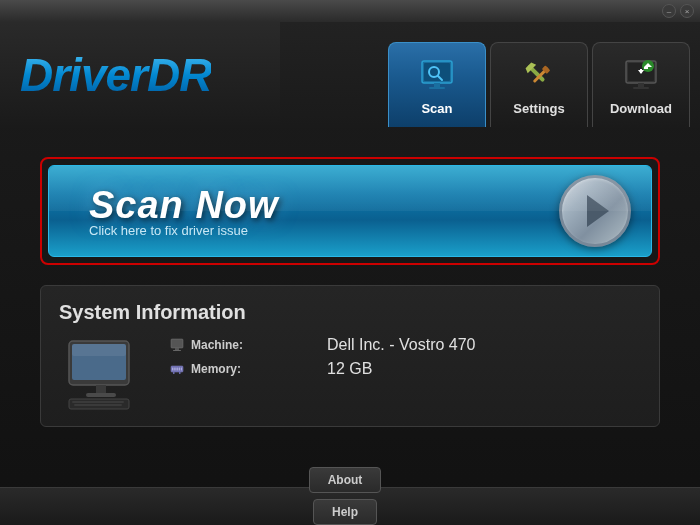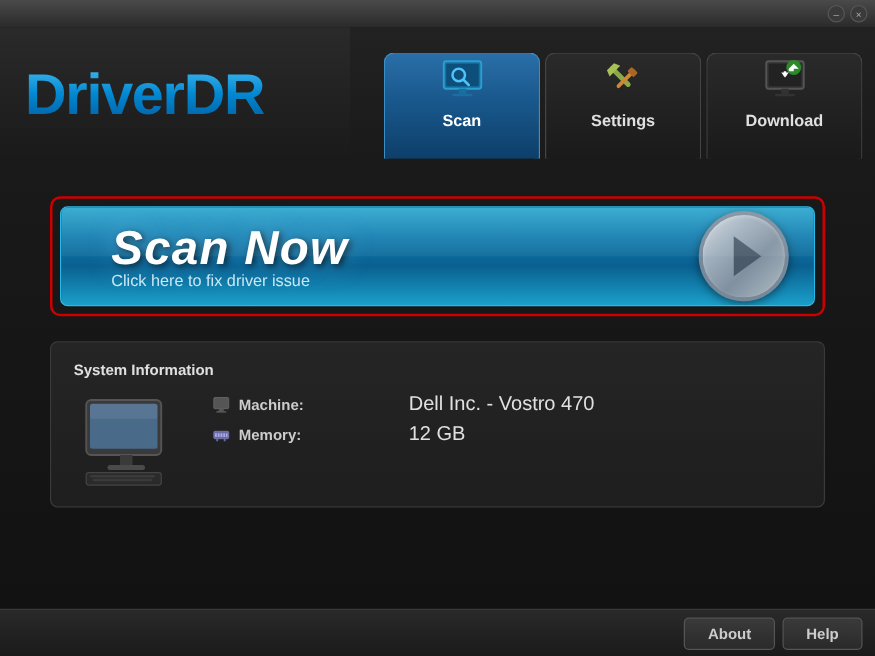--- a/index.html
+++ b/index.html
@@ -65,20 +65,21 @@
       width: 280px;
       display: flex;
       align-items: center;
       padding-left: 20px;
       background: linear-gradient(180deg, #2a2a2a 0%, #1a1a1a 100%);
     }
 
     .logo-text {
       font-size: 46px;
       font-weight: bold;
+      font-style: italic;
       background: linear-gradient(180deg, #4fc3f7 0%, #0288d1 50%, #01579b 100%);
       -webkit-background-clip: text;
       -webkit-text-fill-color: transparent;
       background-clip: text;
       text-shadow: none;
       letter-spacing: -1px;
     }
 
     
     .nav-tabs {
@@ -87,21 +88,22 @@
       padding-bottom: 0;
       flex: 1;
       justify-content: flex-end;
       padding-right: 10px;
     }
 
     .nav-tab {
       display: flex;
       flex-direction: column;
       align-items: center;
-      width: 125px;
+      justify-content: center;
+      width: 98px;
       height: 85px;
       cursor: pointer;
       border-radius: 8px 8px 0 0;
       margin-left: 4px;
       position: relative;
     }
 
     .nav-tab.active {
       background: linear-gradient(180deg, #2a6fa8 0%, #1a5a8f 40%, #0d3f6a 100%);
       border: 1px solid #3a8fc8;
@@ -145,21 +147,21 @@
     
     .scan-now-wrapper {
       border: 2px solid #cc0000;
       border-radius: 8px;
       padding: 6px;
       background: transparent;
     }
 
     .scan-now-btn {
       width: 100%;
-      height: 80px;
+      height: 92px;
       background: linear-gradient(180deg, #1a9fca 0%, #0d7aad 30%, #0a6090 60%, #1a9fca 100%);
       border-radius: 6px;
       display: flex;
       align-items: center;
       justify-content: space-between;
       padding: 0 20px 0 40px;
       cursor: pointer;
       border: 1px solid #2ab8e8;
       position: relative;
       overflow: hidden;
@@ -220,21 +222,21 @@
 
     
     .system-info-box {
       background: linear-gradient(180deg, #252525 0%, #1e1e1e 100%);
       border: 1px solid #3a3a3a;
       border-radius: 6px;
       padding: 15px 18px;
     }
 
     .system-info-title {
-      font-size: 12px;
+      font-size: 20px;
       font-weight: bold;
       color: #e0e0e0;
       margin-bottom: 12px;
     }
 
     .system-info-content {
       display: flex;
       gap: 20px;
     }
 
@@ -287,20 +289,21 @@
     
     .footer {
       height: 38px;
       background: linear-gradient(180deg, #2a2a2a 0%, #1a1a1a 100%);
       border-top: 1px solid #3a3a3a;
       display: flex;
       align-items: center;
       justify-content: flex-end;
       padding-right: 10px;
       gap: 6px;
+      flex-direction: column;
     }
 
     .footer-btn {
       padding: 5px 18px;
       border-radius: 4px;
       font-size: 12px;
       font-weight: bold;
       cursor: pointer;
       border: 1px solid #555;
       background: linear-gradient(180deg, #3a3a3a 0%, #2a2a2a 100%);

